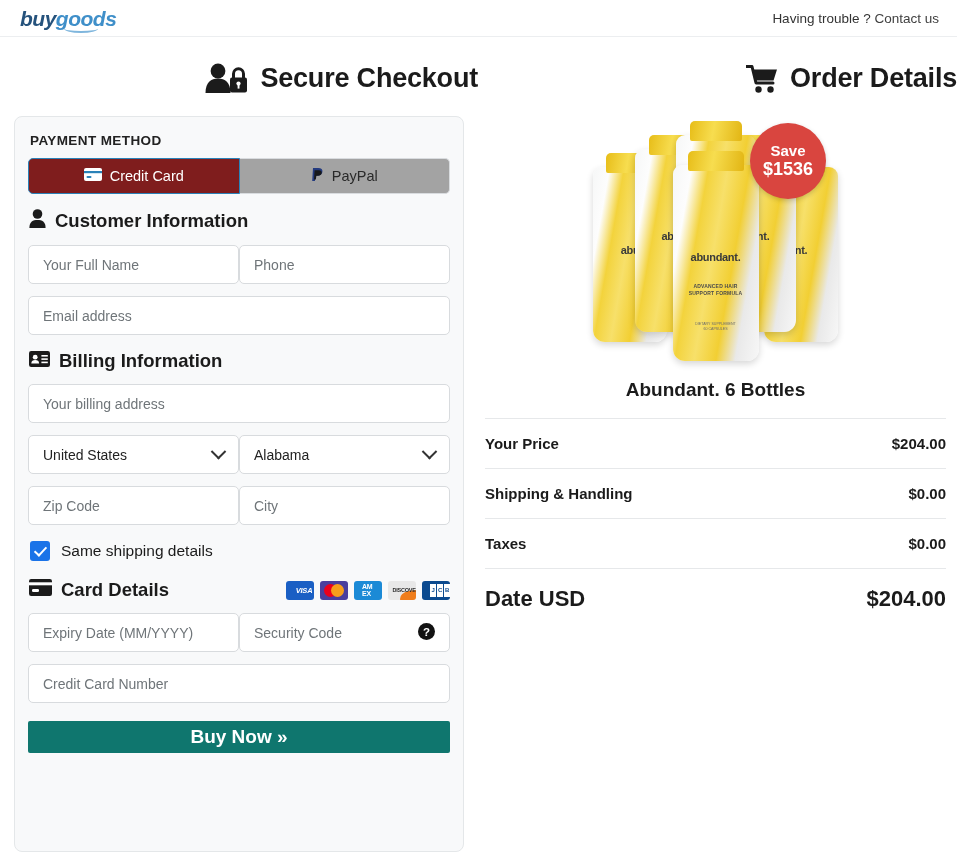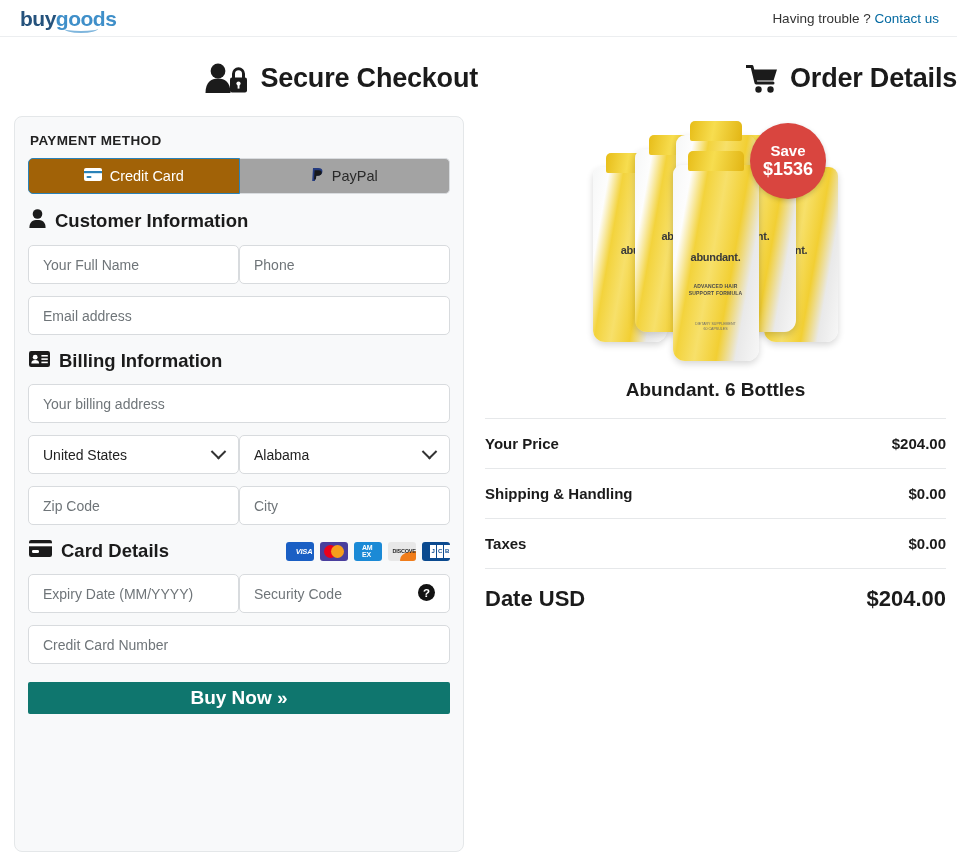--- a/index.html
+++ b/index.html
@@ -16,38 +16,39 @@
     height: 37px;
     border-bottom: 1px solid #eceef0;
     display: flex;
     align-items: center;
     justify-content: space-between;
     padding: 0 18px 0 20px;
   }
   .logo {
     font-size: 21px;
     font-weight: bold;
+    font-style: italic;
     letter-spacing: -0.5px;
     position: relative;
     line-height: 1;
   }
   .logo .buy { color: #25527c; }
   .logo .goods { color: #3f8fc9; }
   .logo .swoosh {
     position: absolute;
     left: 44px; bottom: -4px;
     width: 34px; height: 9px;
     border-bottom: 2px solid #7fb6dd;
     border-radius: 0 0 50% 50%;
   }
   .help {
     font-size: 13.5px;
     color: #333;
   }
-  .help a { color: #0369a1; text-decoration: none; }
+  .help a { color: #404040; text-decoration: none; }
 
   
   .columns { display: flex; height: calc(862px - 38px); }
   .col-left  { width: 478px; position: relative; }
   .col-right { width: 479px; position: relative; }
 
   .section-title {
     display: flex;
     align-items: center;
     justify-content: flex-end;
@@ -87,21 +88,21 @@
     gap: 8px;
     font-size: 14.5px;
     border: 1px solid #d9dcdf;
     background: #a3a3a3;
     color: #2a2a2a;
     cursor: pointer;
   }
   .tab:first-child { border-radius: 5px 0 0 5px; }
   .tab:last-child  { border-radius: 0 5px 5px 0; border-left: none; }
   .tab.active {
-    background: #a16207;
+    background: #7f1d1d;
     border-color: #2a82b8;
     color: #fff;
   }
 
   .group-head {
     display: flex;
     align-items: center;
     gap: 9px;
     font-size: 18.5px;
     font-weight: 600;
@@ -400,20 +401,24 @@
       </div>
       <div class="row">
         <div class="field">
           <span>Zip Code</span>
         </div>
         <div class="field">
           <span>City</span>
         </div>
       </div>
 
+      <div class="checkrow">
+        <span class="cbox"></span>
+        <span>Same shipping details</span>
+      </div>
 
       <div class="group-head card-head">
         <span class="ttl">
           <span>
             <svg width="23" height="17" viewBox="0 0 23 17">
               <rect x="0" y="0" width="23" height="17" rx="2.2" fill="#1b1b1b"></rect>
               <rect x="0" y="3.3" width="23" height="3" fill="#fff"></rect>
               <rect x="3" y="10" width="7" height="3" rx="1.3" fill="#fff"></rect>
             </svg>
           </span>

